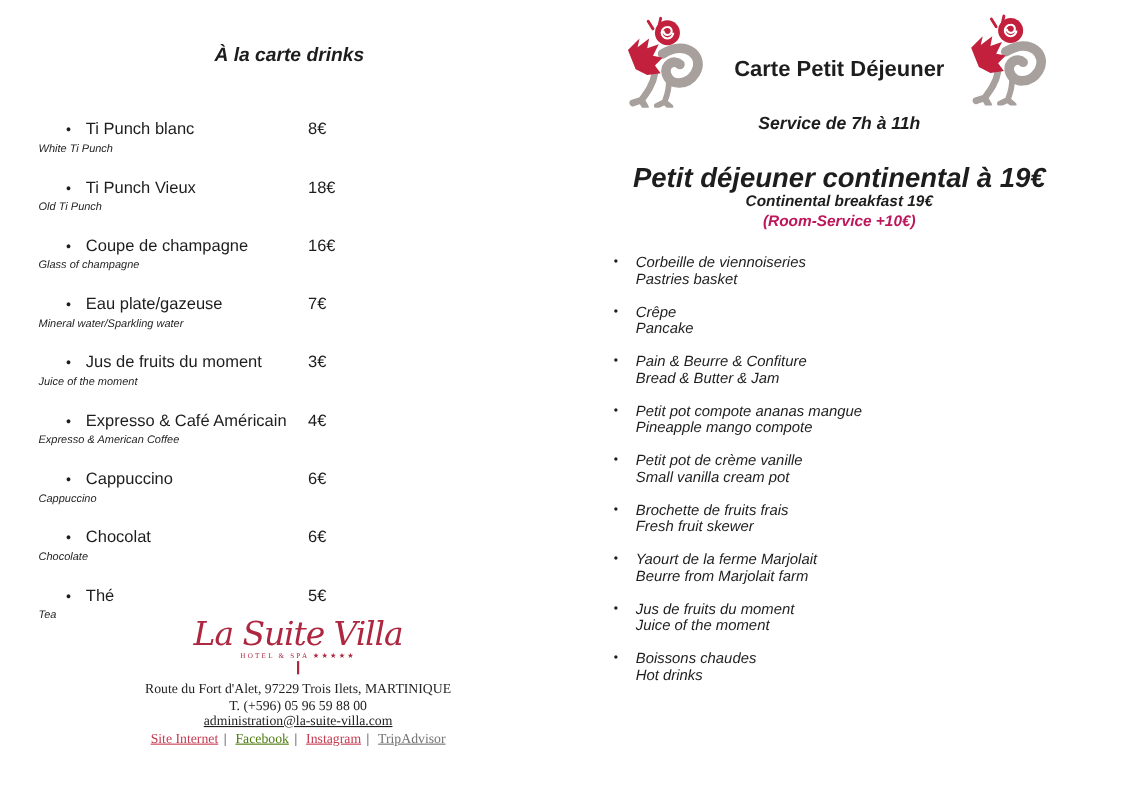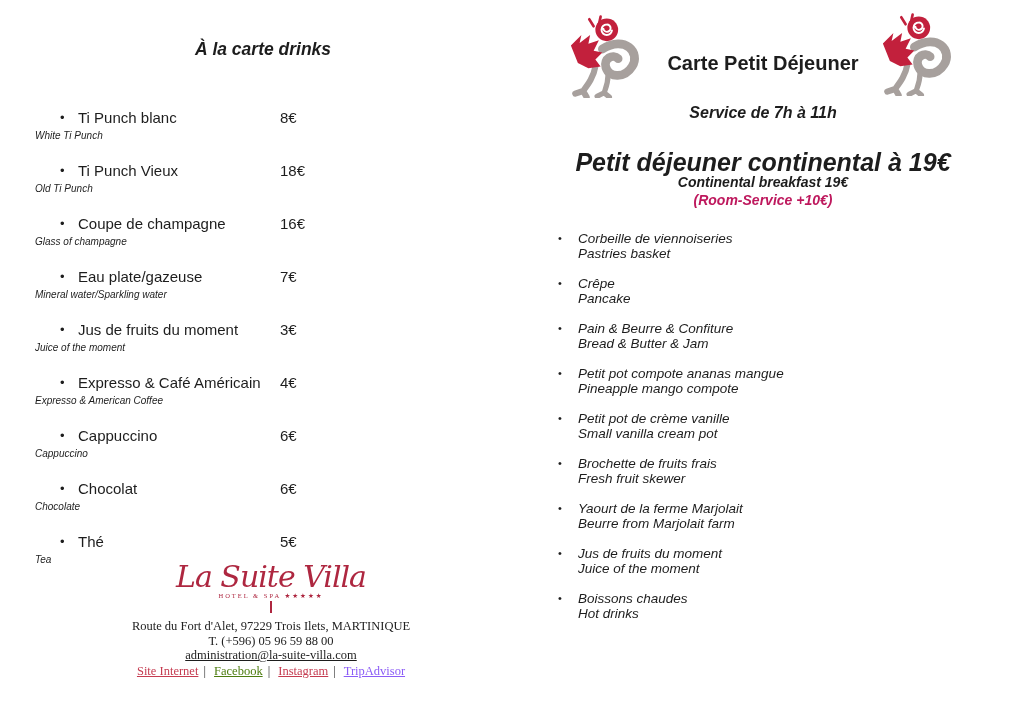--- a/index.html
+++ b/index.html
@@ -255,17 +255,17 @@
     <div class="f-line"><a class="f-email" href="#">administration@la-suite-villa.com</a></div>
     <div class="footer-links">
       
     
         <span class="flink" style="color: rgb(197, 59, 80); text-align: center;">Site Internet</span><span class="fsep">|</span>
       
         <span class="flink" style="color: #4d7c0f;">Facebook</span><span class="fsep">|</span>
       
         <span class="flink" style="color: rgb(197, 59, 80);">Instagram</span><span class="fsep">|</span>
       
-        <span class="flink" style="color: #8b5cf6;">TripAdvisor</span>
+        <span class="flink" style="color: #737373;">TripAdvisor</span>
       </div>
   </div>
 
 </div>
 
 </body></html>

